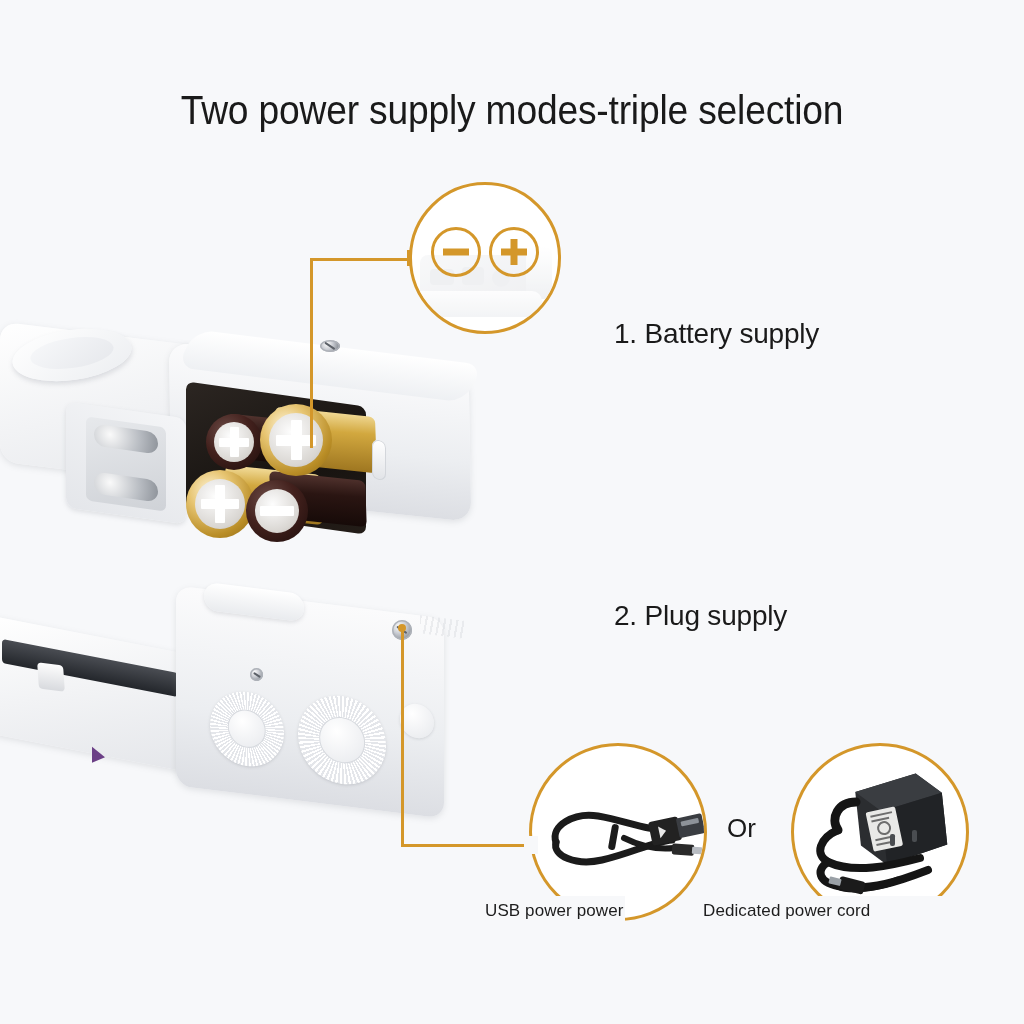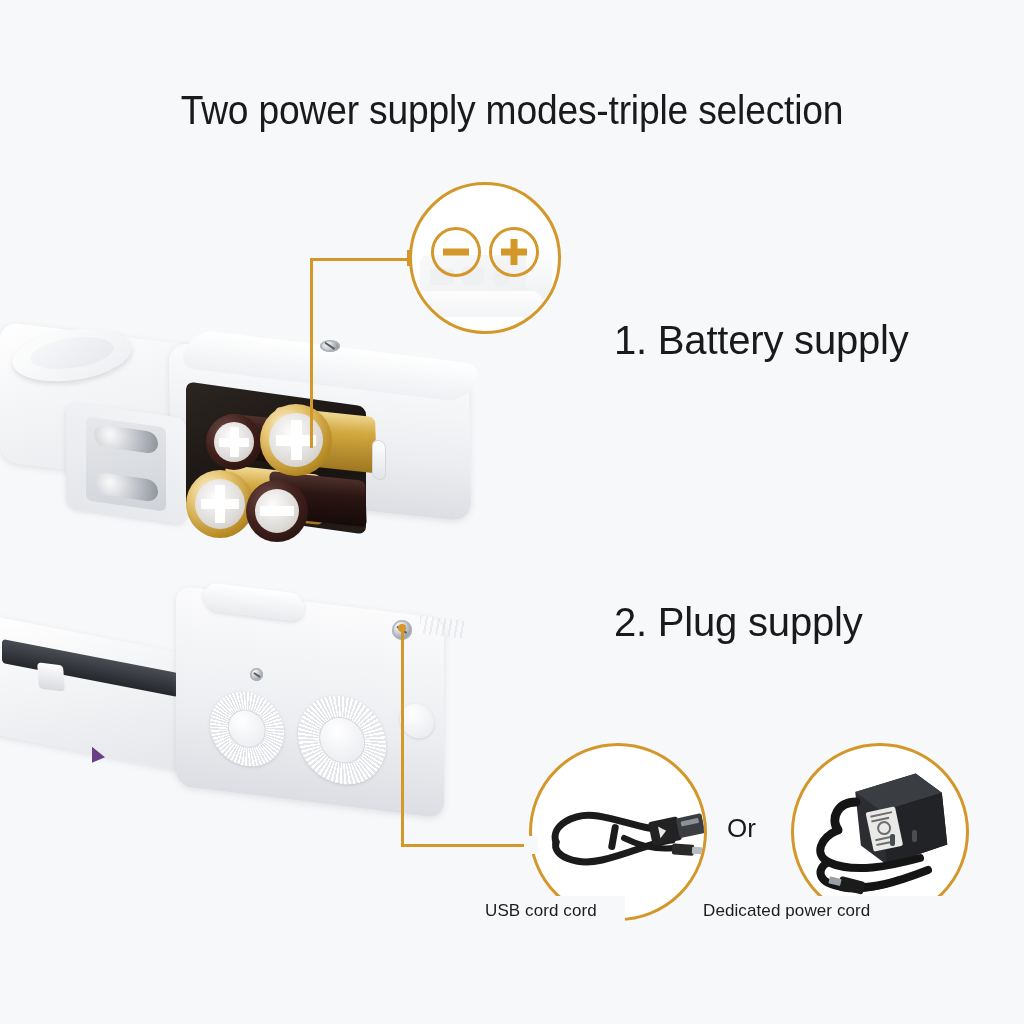--- a/index.html
+++ b/index.html
@@ -17,21 +17,21 @@
   .headline{
     position:absolute;left:0;right:0;top:88px;
     text-align:center;
     font-size:40px;letter-spacing:-0.2px;
     font-weight:400;color:#1a1a1a;
     transform:scaleX(.93);transform-origin:50% 50%;
     white-space:nowrap;
   }
   .mode-label{
     position:absolute;
-    font-size:40px;font-weight:400;color:#1a1a1a;
+    font-size:28px;font-weight:400;color:#1a1a1a;
     white-space:nowrap;letter-spacing:-.2px;
   }
   #mode1{left:614px;top:318px;}
   #mode2{left:614px;top:600px;text-align:right;}
   .cord-label{
     position:absolute;font-size:17px;color:#1d1d1d;
     white-space:nowrap;letter-spacing:.1px;
   }
   #usb-label{left:485px;top:901px;}
   #dc-label{left:703px;top:901px;}
@@ -318,16 +318,16 @@
         <rect x="34" y="137" width="12" height="7" rx="1" fill="#9aa0a6"></rect>
       </g>
 
       <rect x="96" y="88" width="5" height="12" rx="2" fill="#4a4d51"></rect>
       <rect x="118" y="84" width="5" height="12" rx="2" fill="#4a4d51"></rect>
     </svg>
   </div>
   <div class="gap" style="left:800px;top:896px;width:160px;height:26px;"></div>
 
   <div id="or-label">Or</div>
-  <div class="cord-label" id="usb-label">USB cord cord</div>
+  <div class="cord-label" id="usb-label">USB power power</div>
   <div class="cord-label" id="dc-label">Dedicated power cord</div>
 
 </div>
 
 </body></html>

